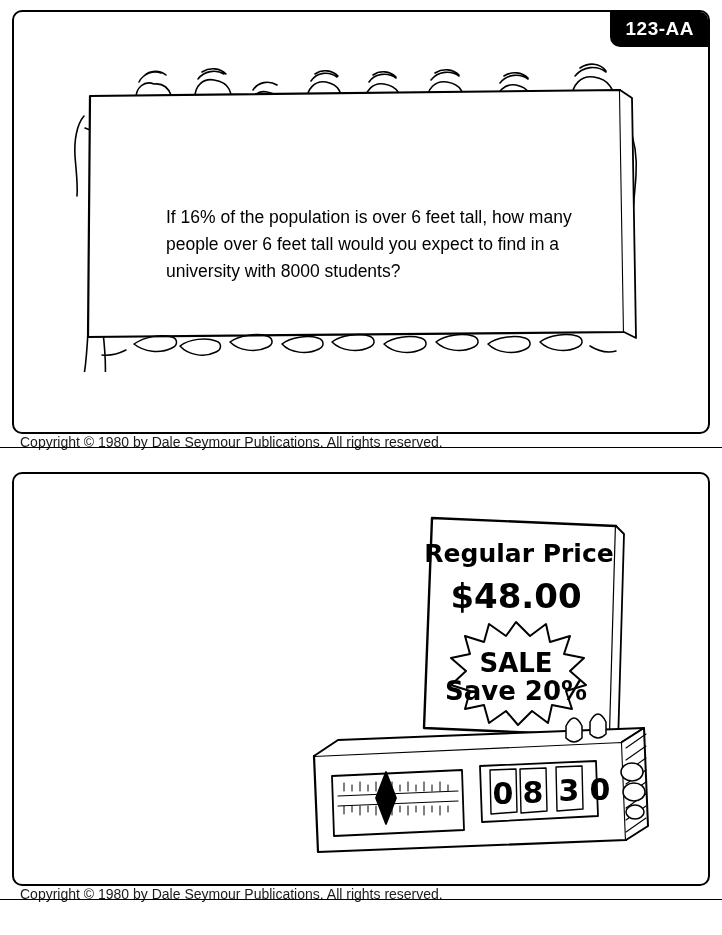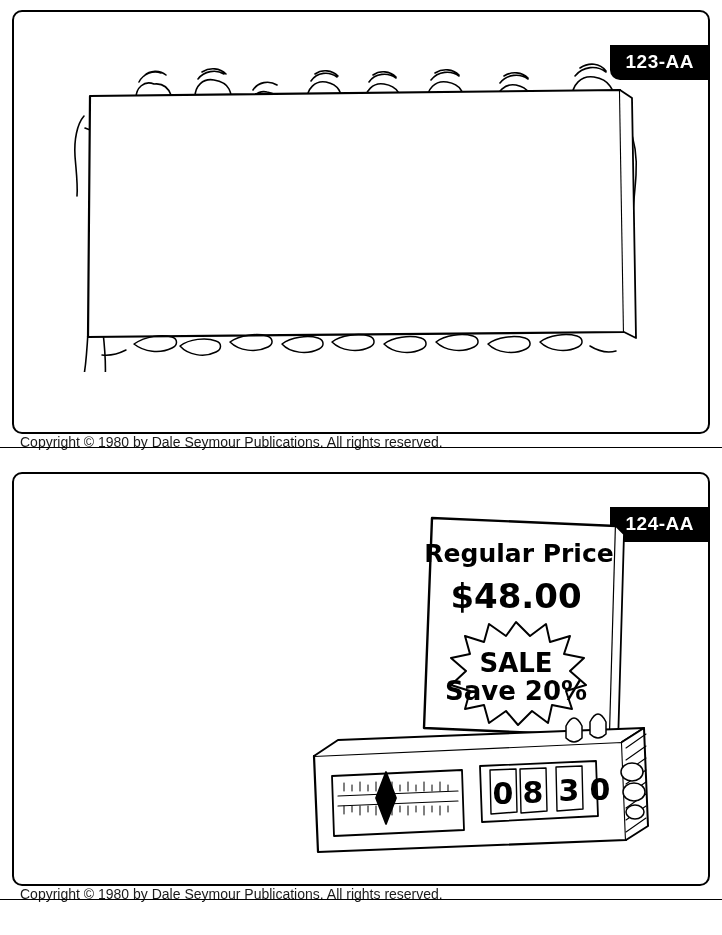--- a/index.html
+++ b/index.html
@@ -49,21 +49,20 @@
     top: 0;
     right: 0;
     background: #000;
     color: #fff;
     font-weight: bold;
     font-size: 19px;
     letter-spacing: 0.5px;
     padding: 6px 14px 7px 16px;
     border-bottom-left-radius: 10px;
     font-family: "Liberation Sans", sans-serif;
-    margin-top: 33px;
   }
 
   .copyright {
     position: absolute;
     left: 20px;
     font-size: 14px;
     color: #1a1a1a;
     font-family: "Liberation Sans", sans-serif;
     white-space: nowrap;
   }
@@ -192,30 +191,30 @@
             <path d="M382 310 c9 9 26 11 38 5 c6 -3 5 -9 -1 -11 c-11 -3 -28 -1 -37 6z"></path>
             <path d="M434 312 c9 9 26 11 38 5 c6 -3 5 -9 -1 -11 c-11 -3 -28 -1 -37 6z"></path>
             <path d="M486 310 c9 9 26 11 38 5 c6 -3 5 -9 -1 -11 c-11 -3 -28 -1 -37 6z"></path>
             <path d="M72 318 c-8 4 -16 6 -24 5 M536 314 c8 5 18 7 26 5"></path>
           </g>
         </svg>
       </div>
 
       <div class="card-number">123-AA</div>
 
+      <div class="question-1">If 16% of the population is over 6 feet tall, how many people over 6 feet tall would you expect to find in a university with 8000 students?</div>
     </div>
   </div>
 
   <div class="copyright" id="copyright-1">Copyright © 1980 by Dale Seymour Publications. All rights reserved.</div>
   <div class="rule" id="rule-1"></div>
 
   <div class="card" id="card-2">
     <div class="card-frame">
 
-      <div class="card-number">124-AA</div>
 
       <div class="illus" id="illus-2" style="left:290px; top:30px; width:400px; height:360px;">
         <svg width="400" height="360" viewBox="0 0 400 360" fill="none" stroke="#000" stroke-width="1.8" stroke-linecap="round" stroke-linejoin="round">
 
           <path d="M128 14 L312 22 L306 232 L120 224 Z" fill="#ffffff" stroke="#000" stroke-width="2.4"></path>
           <path d="M312 22 L320 30 L314 240 L306 232" fill="#ffffff" stroke="#000" stroke-width="1.8"></path>
 
           <text class="hand-text" x="215" y="58" font-size="25" text-anchor="middle" fill="#000" stroke="none">Regular Price</text>
           <text class="hand-text" x="212" y="104" font-size="34" text-anchor="middle" fill="#000" stroke="none">$48.00</text>
 

